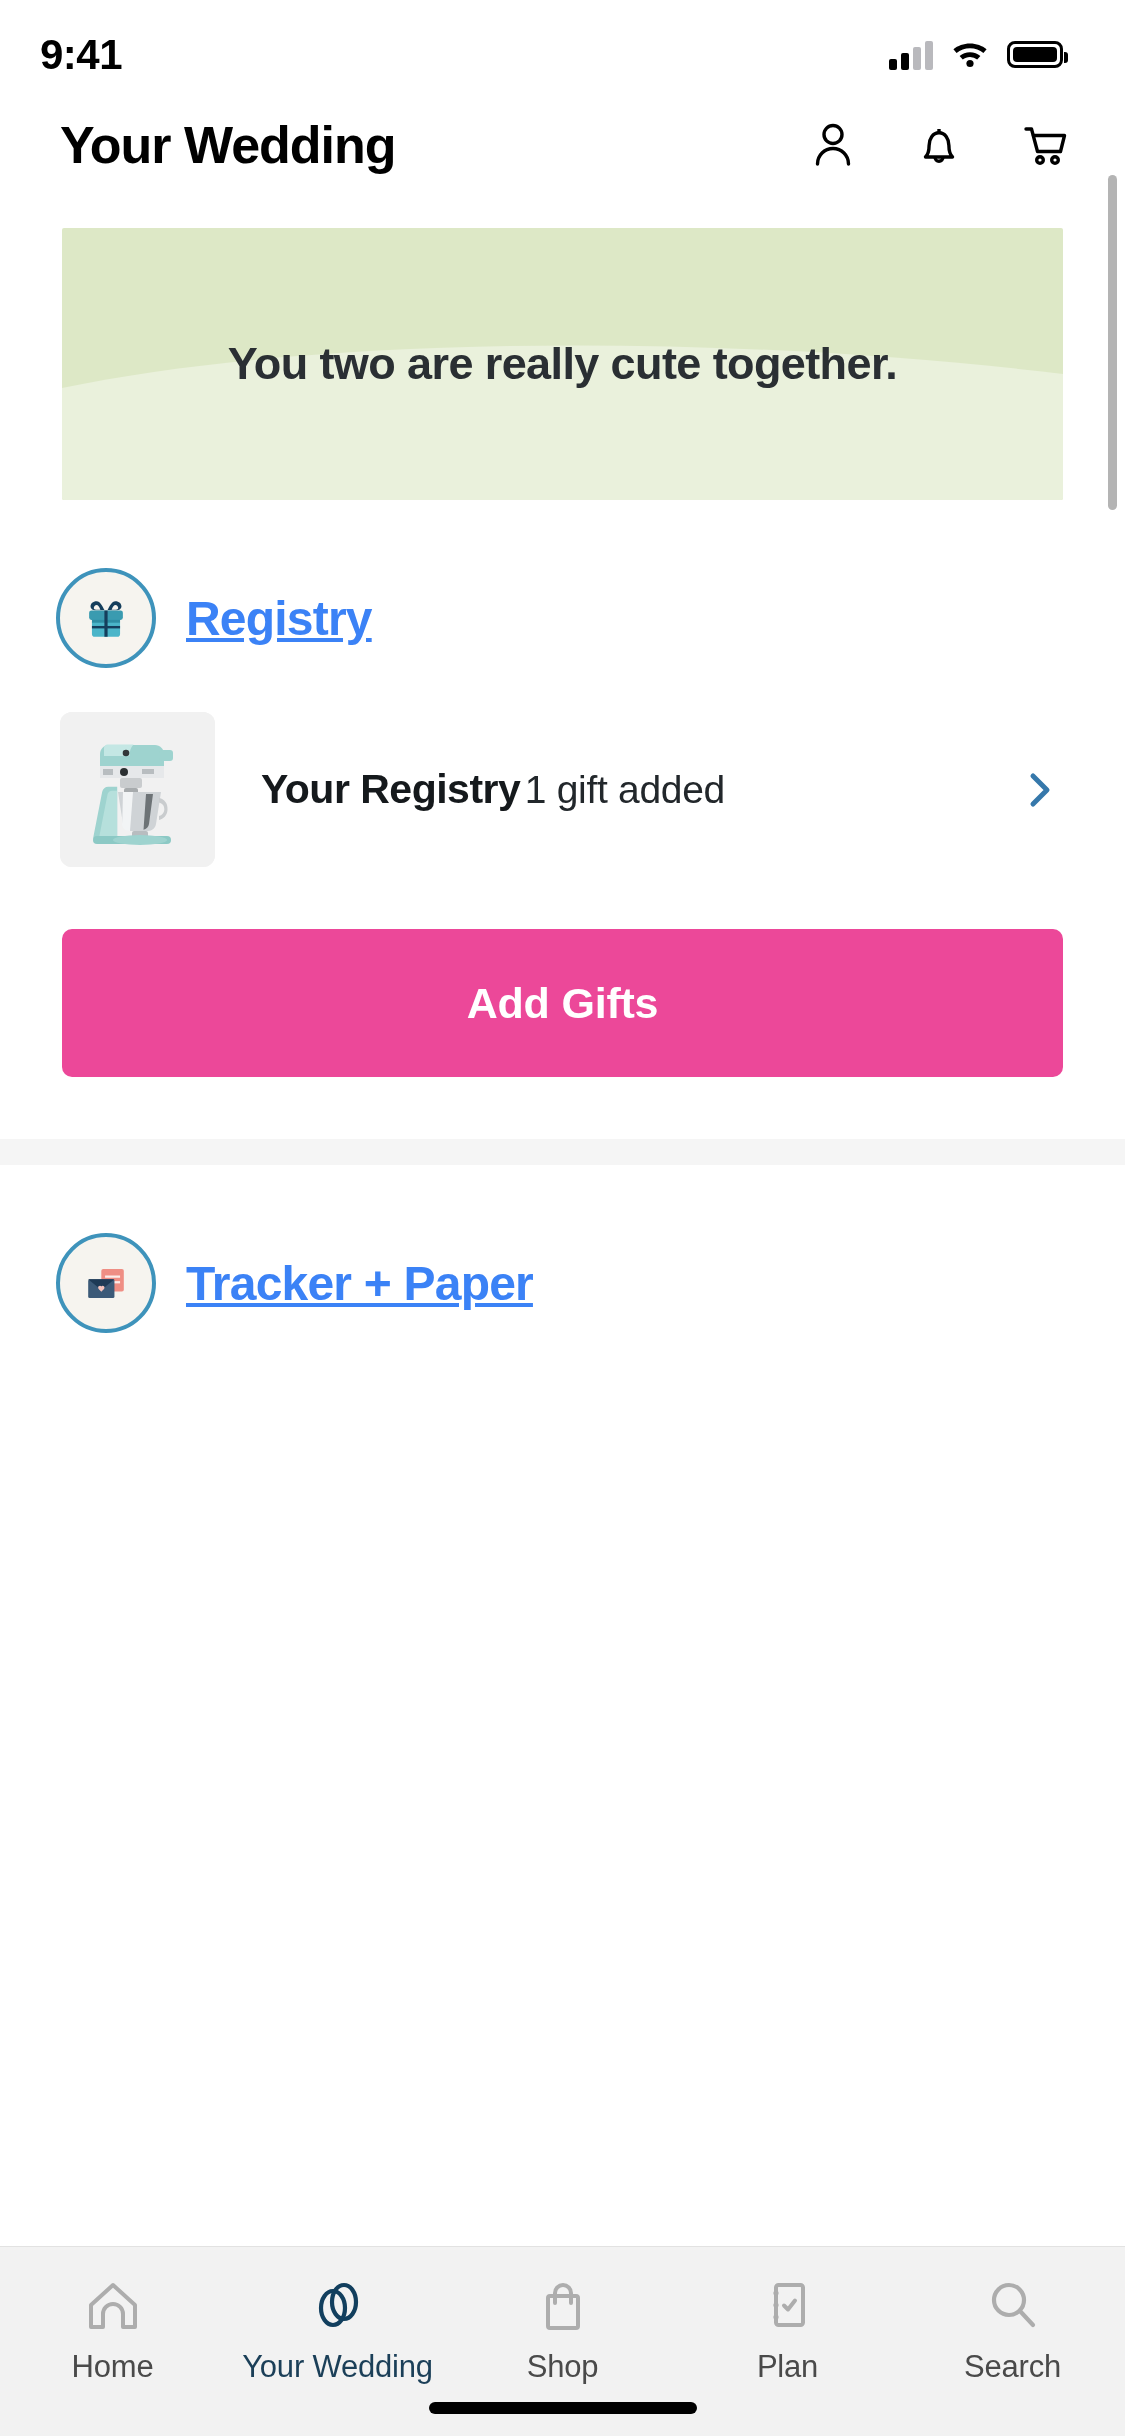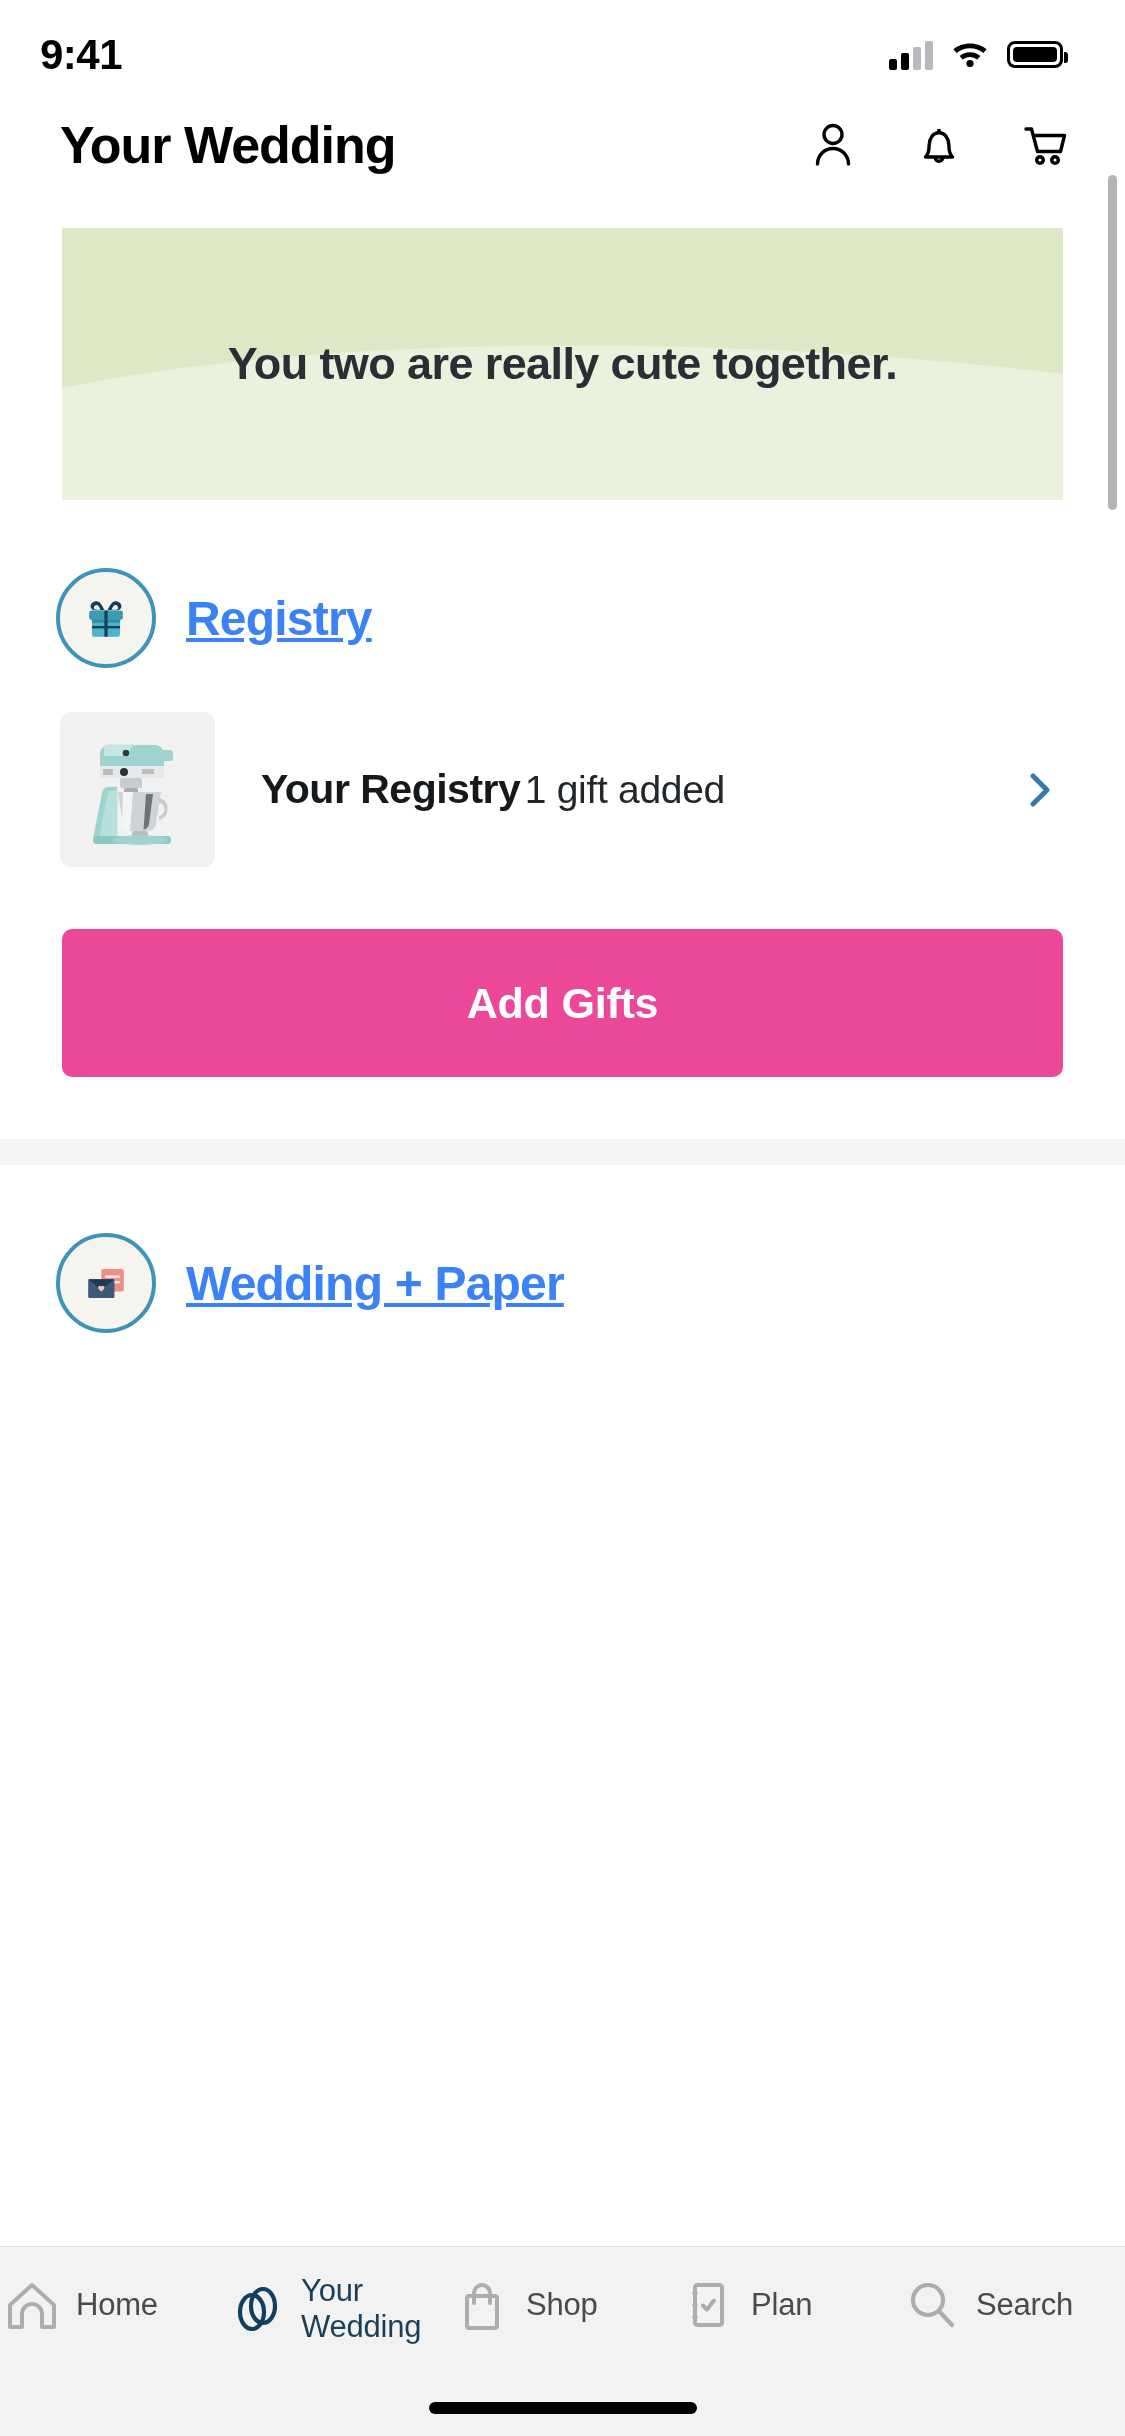--- a/index.html
+++ b/index.html
@@ -125,21 +125,21 @@
   
   .sep{height:26px;background:#f5f5f5;margin-top:62px;}
 
   
   .tabbar{
     position:absolute;left:0;right:0;bottom:0;height:190px;
     background:#f2f2f2;border-top:1px solid #e2e2e2;
     display:flex;align-items:flex-start;padding-top:26px;
   }
   .tab{
-    flex:1 1 0;display:flex;flex-direction:row;align-items:center;gap:12px;
+    flex:1 1 0;display:flex;flex-direction:column;align-items:center;gap:12px;
     cursor:pointer;
   }
   .tab .ticon{width:64px;height:64px;display:block;}
   .tab .tlabel{font-size:31px;letter-spacing:-0.2px;color:#4a4a4a;}
   .tab.active .tlabel{color:#1b3f58;}
   .home-indicator{
     position:absolute;bottom:22px;left:50%;transform:translateX(-50%);
     width:268px;height:12px;border-radius:6px;background:#000;
   }
 </style>
@@ -270,21 +270,21 @@
     <span class="round-icon">
       <svg viewBox="0 0 64 64" width="60" height="60">
         <rect x="27" y="17" width="24" height="24" rx="2" fill="#ef8e84"></rect>
         <rect x="31" y="24" width="16" height="2.4" fill="#fdece9"></rect>
         <rect x="31" y="30" width="16" height="2.4" fill="#fdece9"></rect>
         <rect x="13" y="28" width="28" height="20" rx="1.6" fill="#3c5a78"></rect>
         <path d="M13 28h28L27 39.5z" fill="#1e3a56"></path>
         <path d="M27 41.2c-1.1-1.3-3.4-2.5-3.4-4.2 0-1.2.9-2 2-2 .7 0 1.2.4 1.4.8.2-.4.7-.8 1.4-.8 1.1 0 2 .8 2 2 0 1.7-2.3 2.9-3.4 4.2z" fill="#f4c3bd"></path>
       </svg>
     </span>
-    <span class="section-title">Wedding + Paper</span>
+    <span class="section-title">Tracker + Paper</span>
   </div>
 
 </div>
 
 <div class="scrollbar"></div>
 
 <div class="tabbar">
 
   <div class="tab">
     <span class="ticon">

